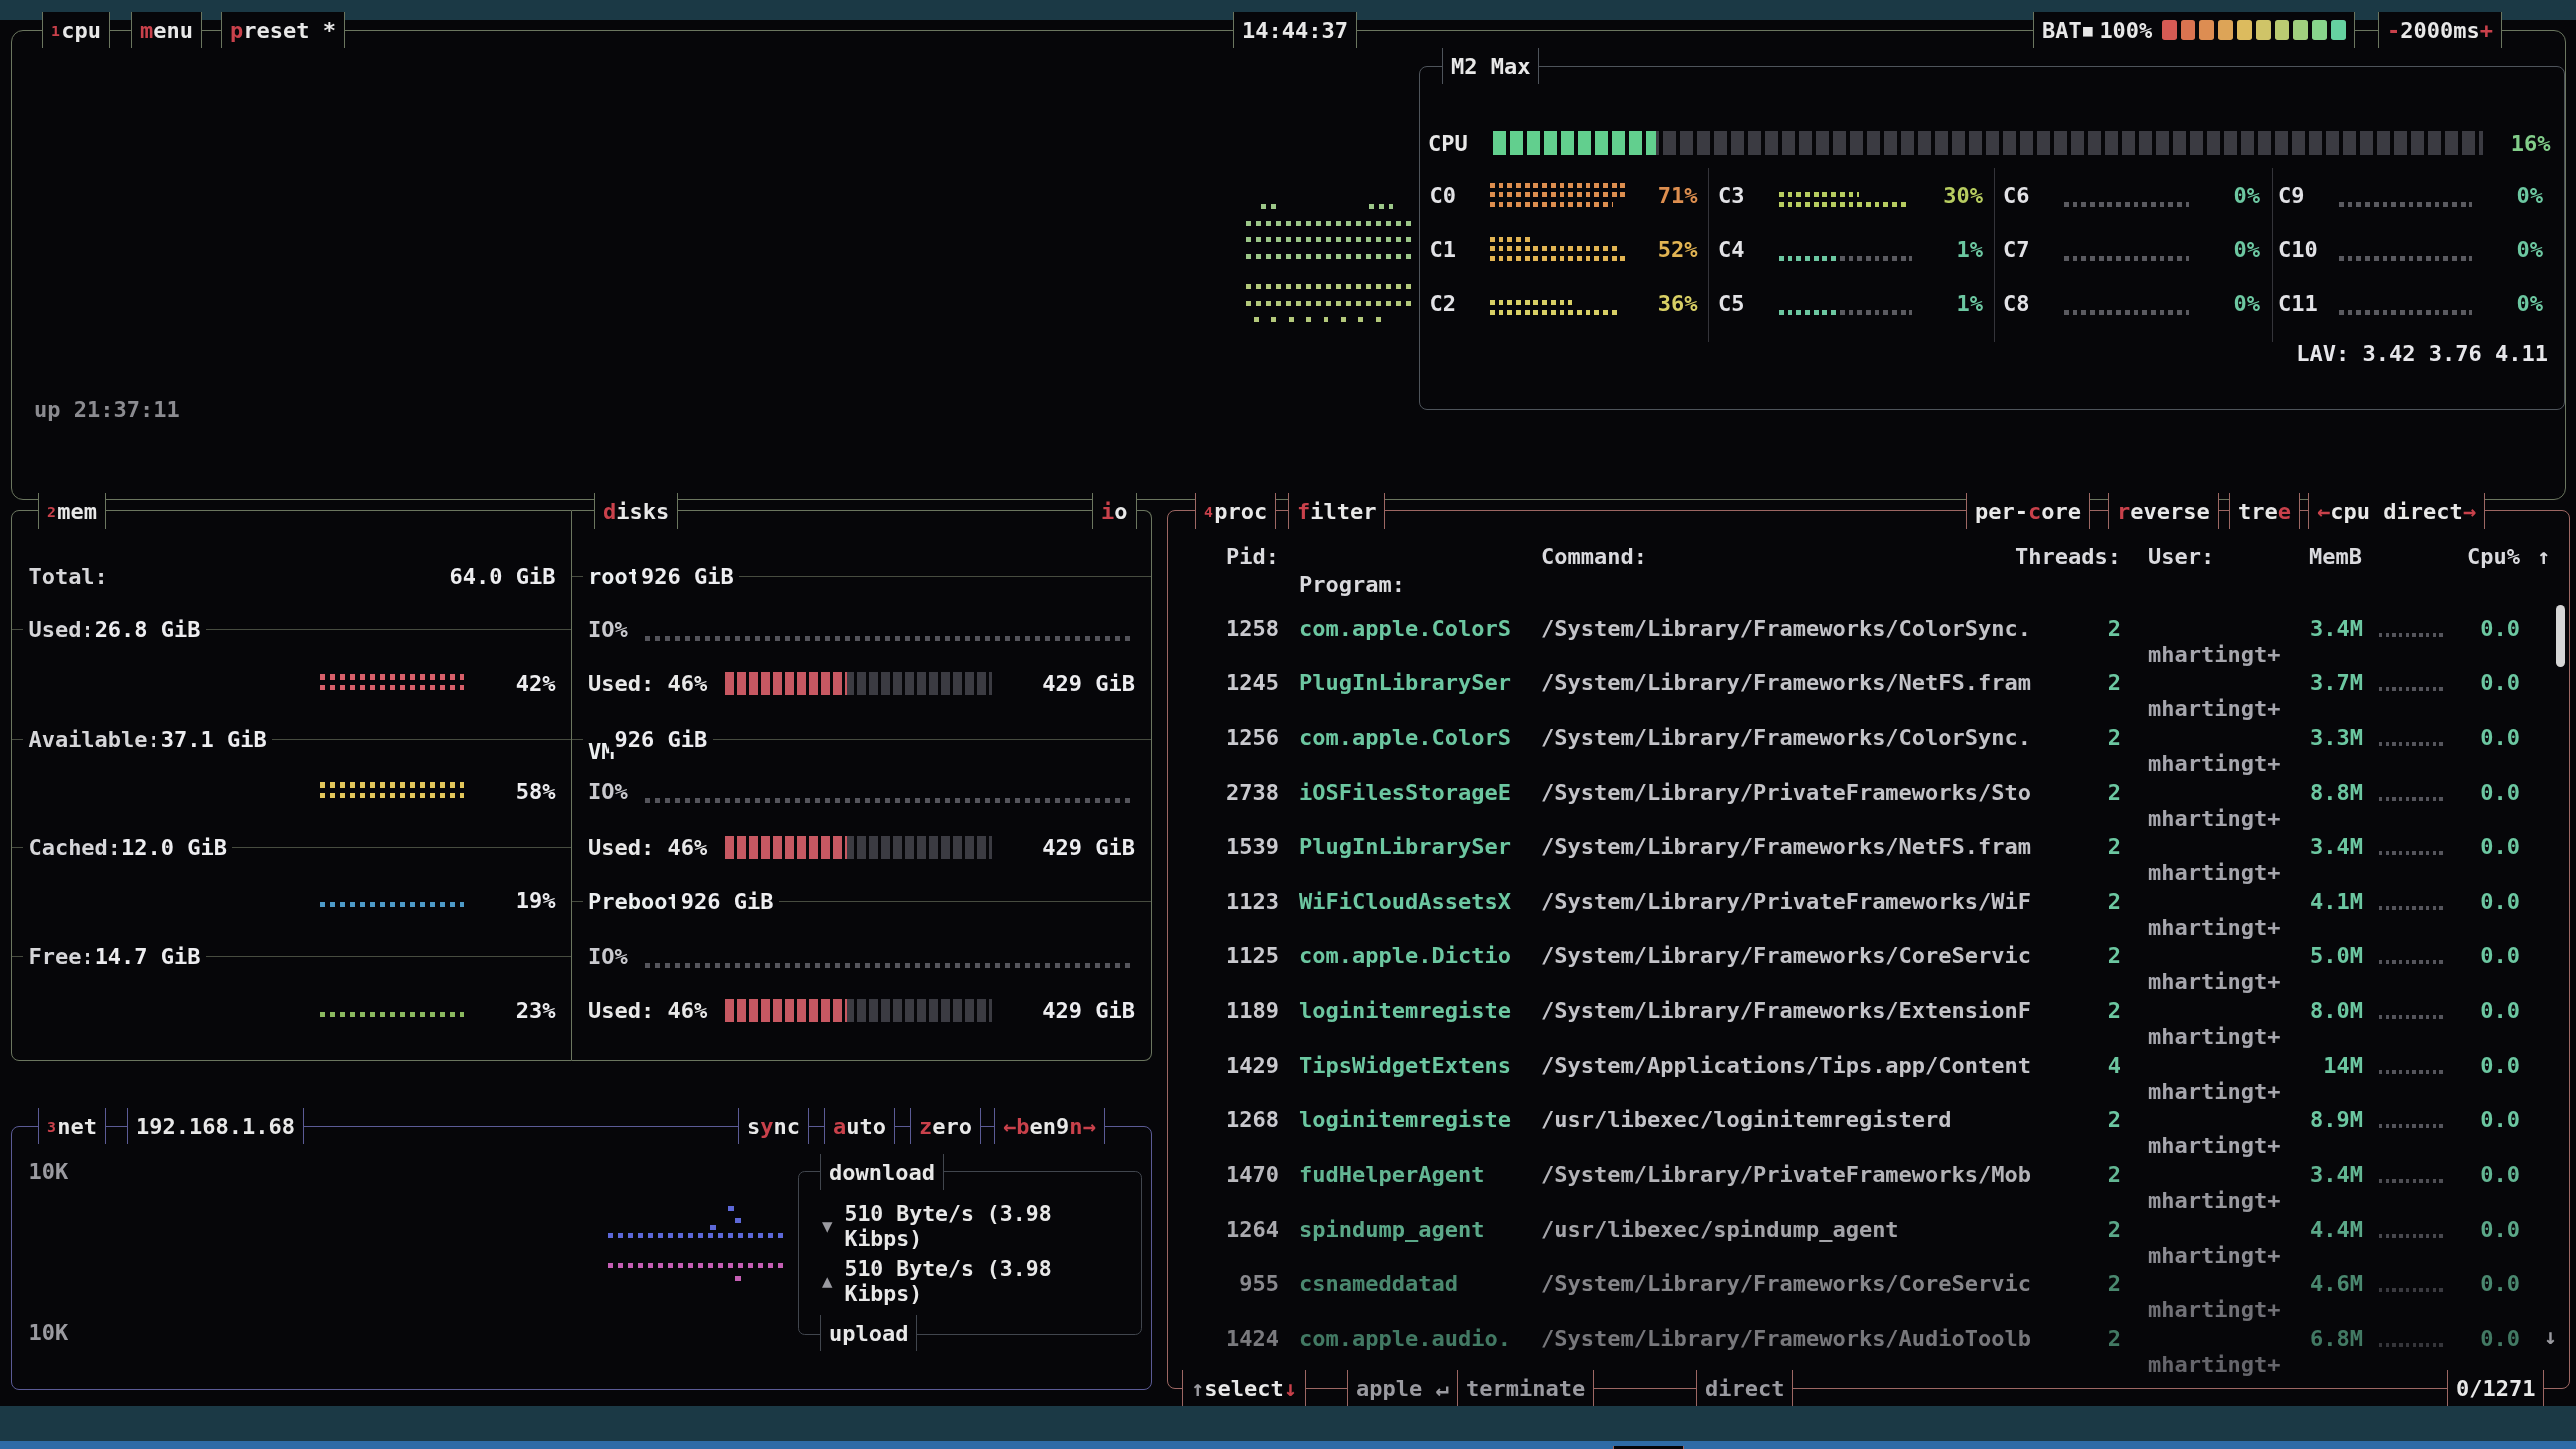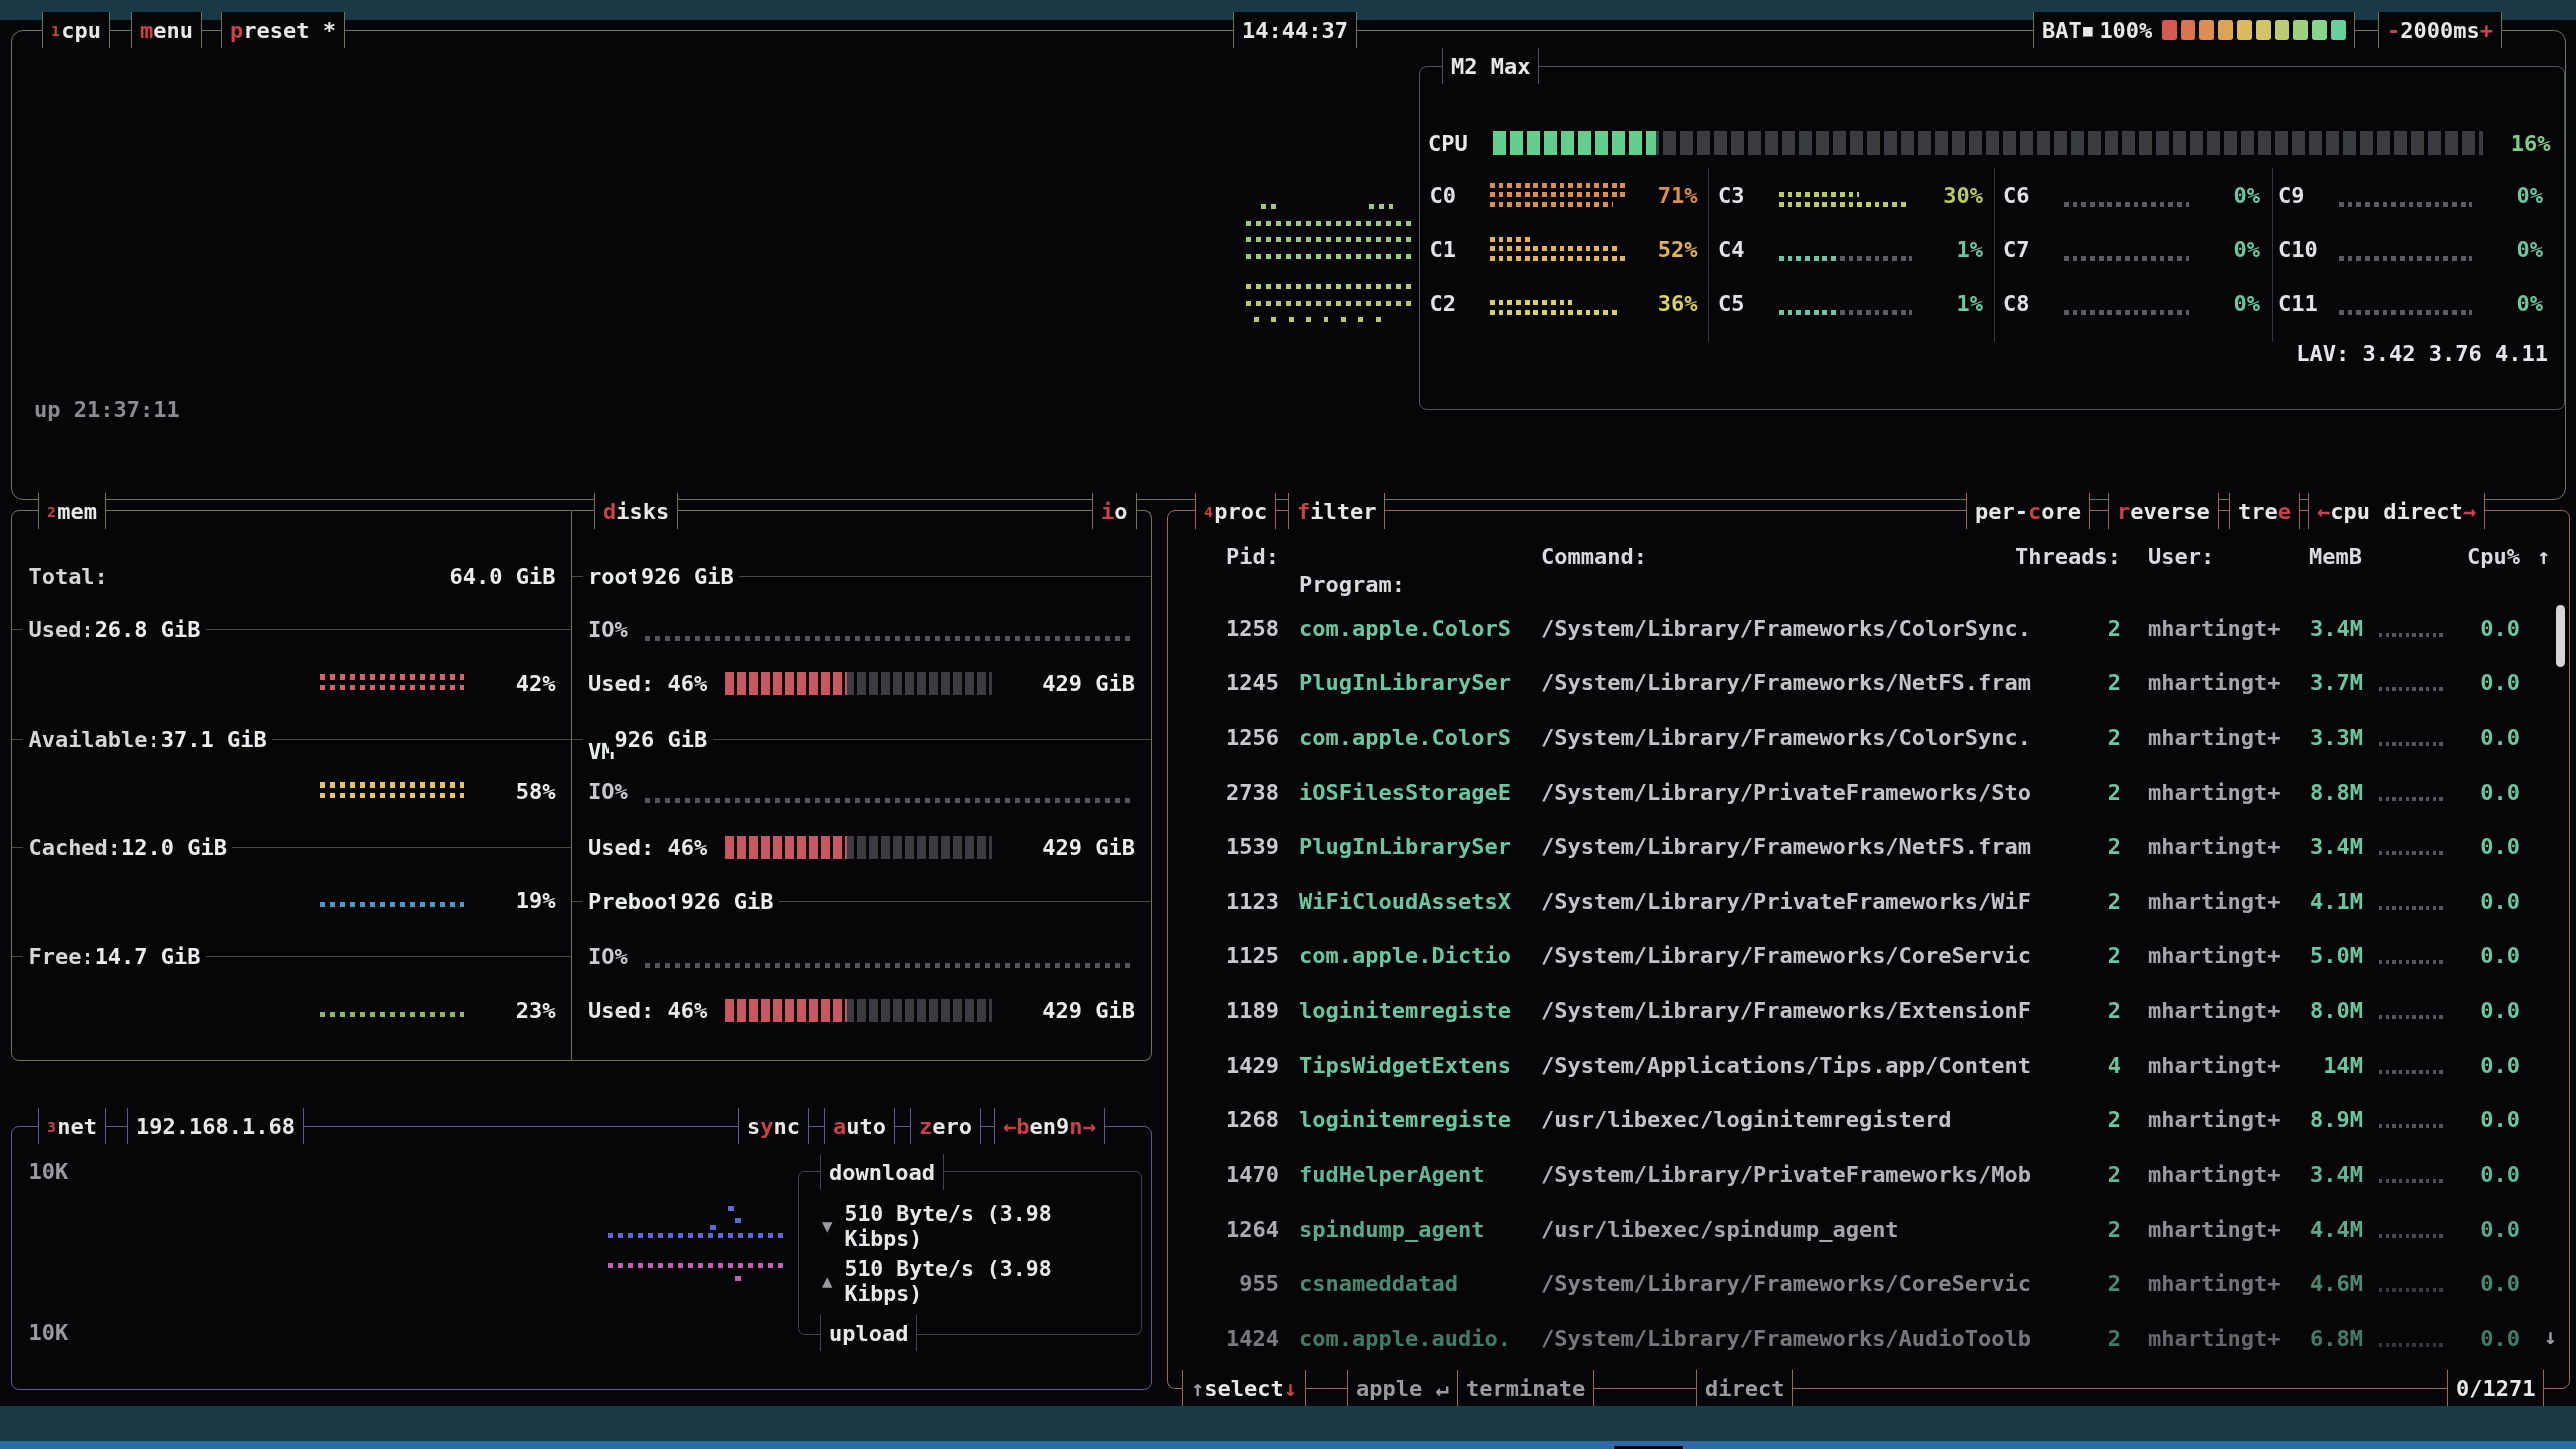--- a/index.html
+++ b/index.html
@@ -45,21 +45,21 @@
   .cgraph{flex:1;position:relative;height:38px;margin:0 6.7px;}
   .cpct{width:64px;text-align:right;}
   .vdiv{position:absolute;width:1.3px;background:#34343a;}
   .proc-hdr span{position:absolute;color:#dadade;}
   .proc-row{position:absolute;left:0;right:0;height:32px;}
   .proc-row span{position:absolute;white-space:nowrap;}
   .f-pid{left:40px;width:71px;text-align:right;color:#c9c9ce;}
   .f-prog{left:131px;color:var(--teal);}
   .f-cmd{left:373px;color:#c3c3c8;font-weight:600;}
   .f-thr{left:889px;width:64px;text-align:right;color:var(--teal);}
-  .f-usr{left:980px;color:#a6a6ad;font-weight:600;}
+  .f-usr{left:980px;color:#a6a6ad;font-weight:600;margin-top:26px;}
   .f-mem{left:1114px;width:81px;text-align:right;color:var(--teal);}
   .f-dots{left:1211px;top:17.4px;width:67px;height:4px;color:#55555c;
     background:repeating-linear-gradient(90deg,currentColor 0 3.4px,transparent 3.4px 6.7px);}
   .f-cpu{left:1285px;width:67px;text-align:right;color:var(--teal);}
   #proc-rows .proc-row:nth-child(11){opacity:.92;}
   #proc-rows .proc-row:nth-child(12){opacity:.85;}
   #proc-rows .proc-row:nth-child(13){opacity:.68;}
   #proc-rows .proc-row:nth-child(14){opacity:.60;}
   .scale{position:absolute;left:16px;color:var(--gray);font-weight:600;}
   .ndrow{position:absolute;left:23px;height:32px;display:flex;align-items:center;font-size:21.5px;}

